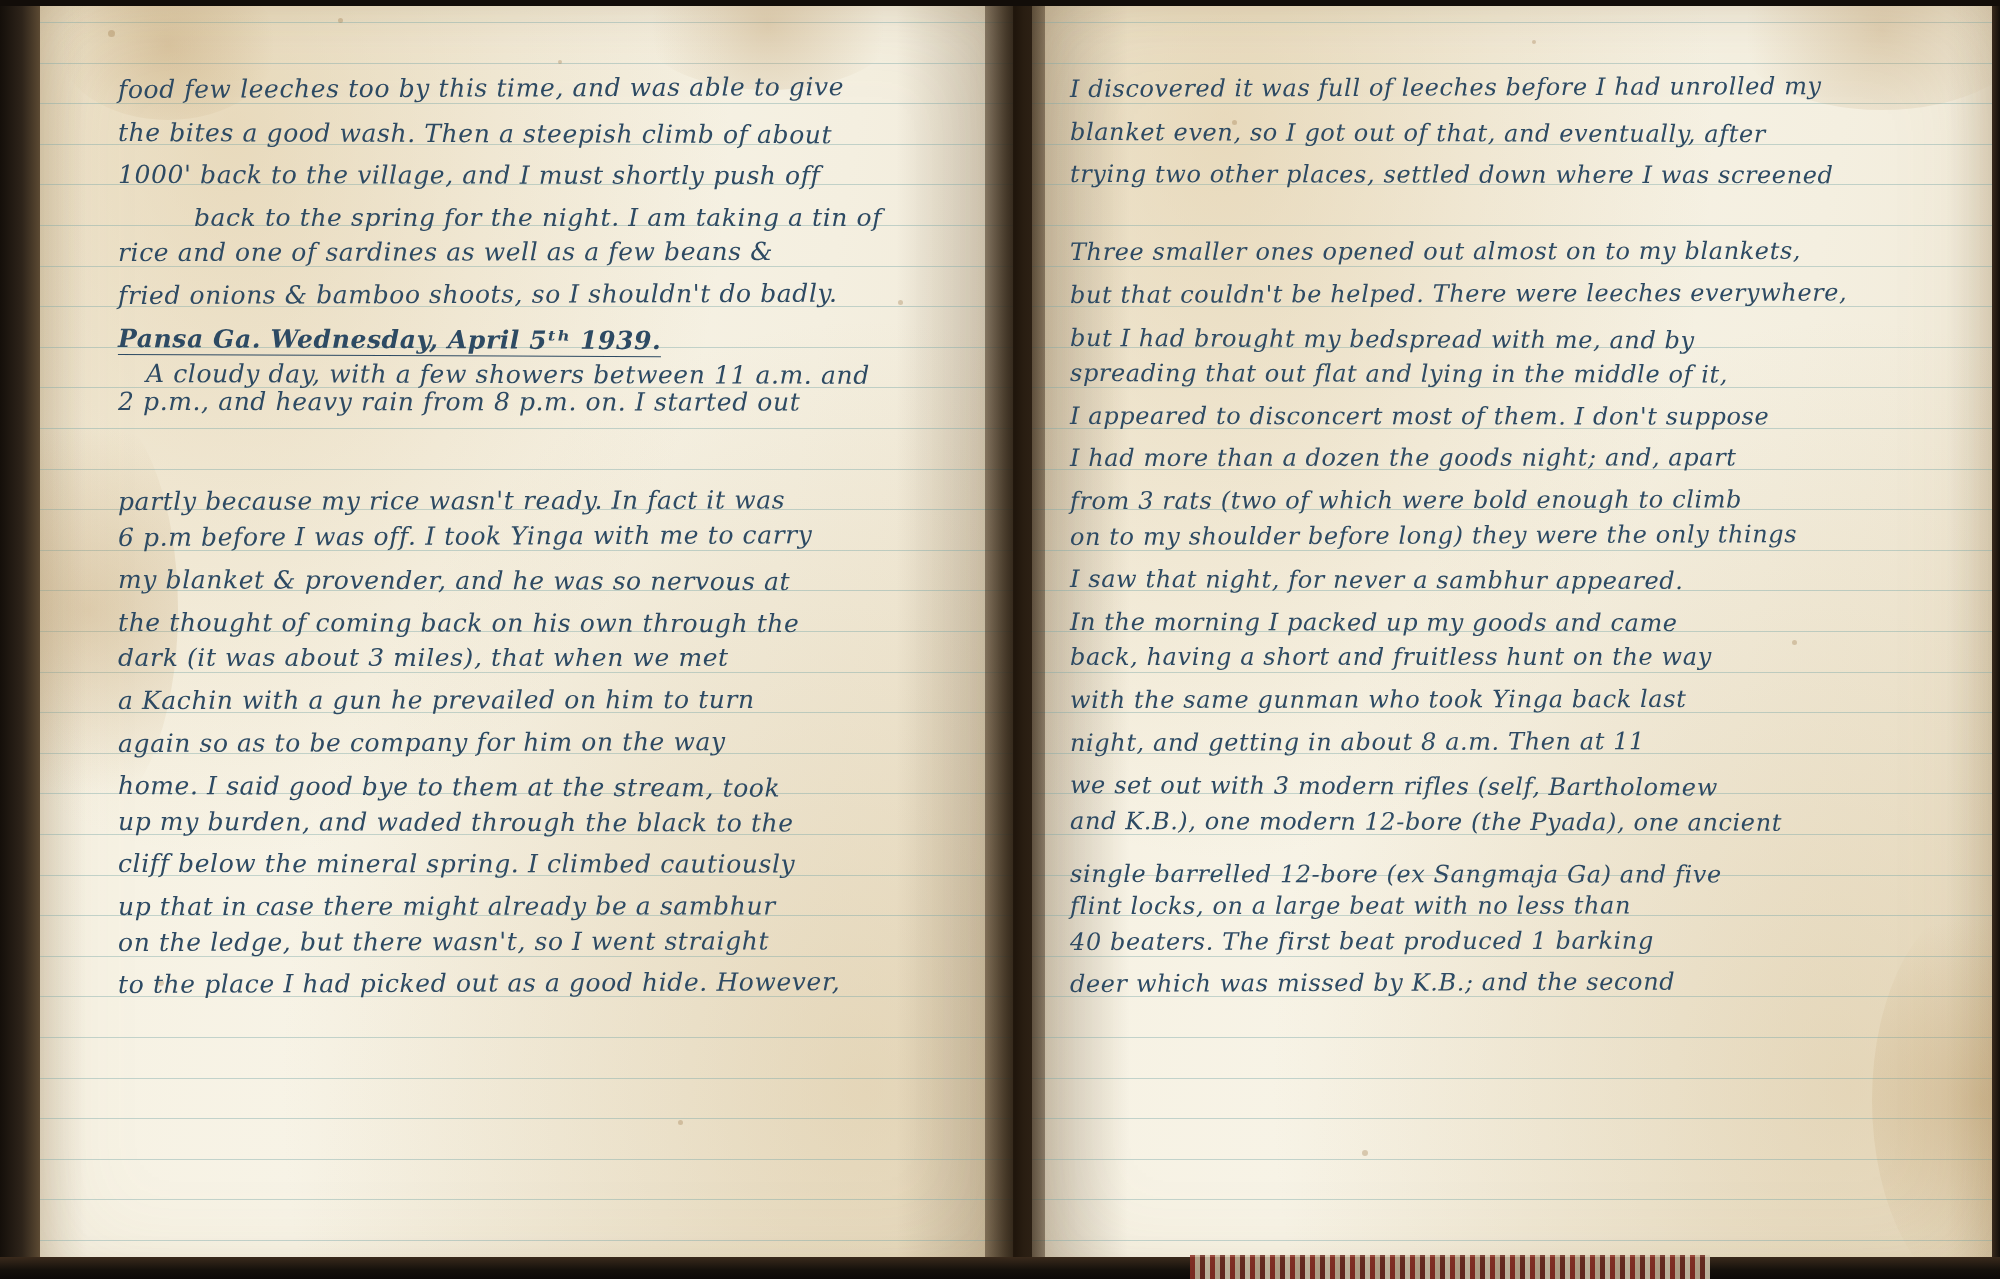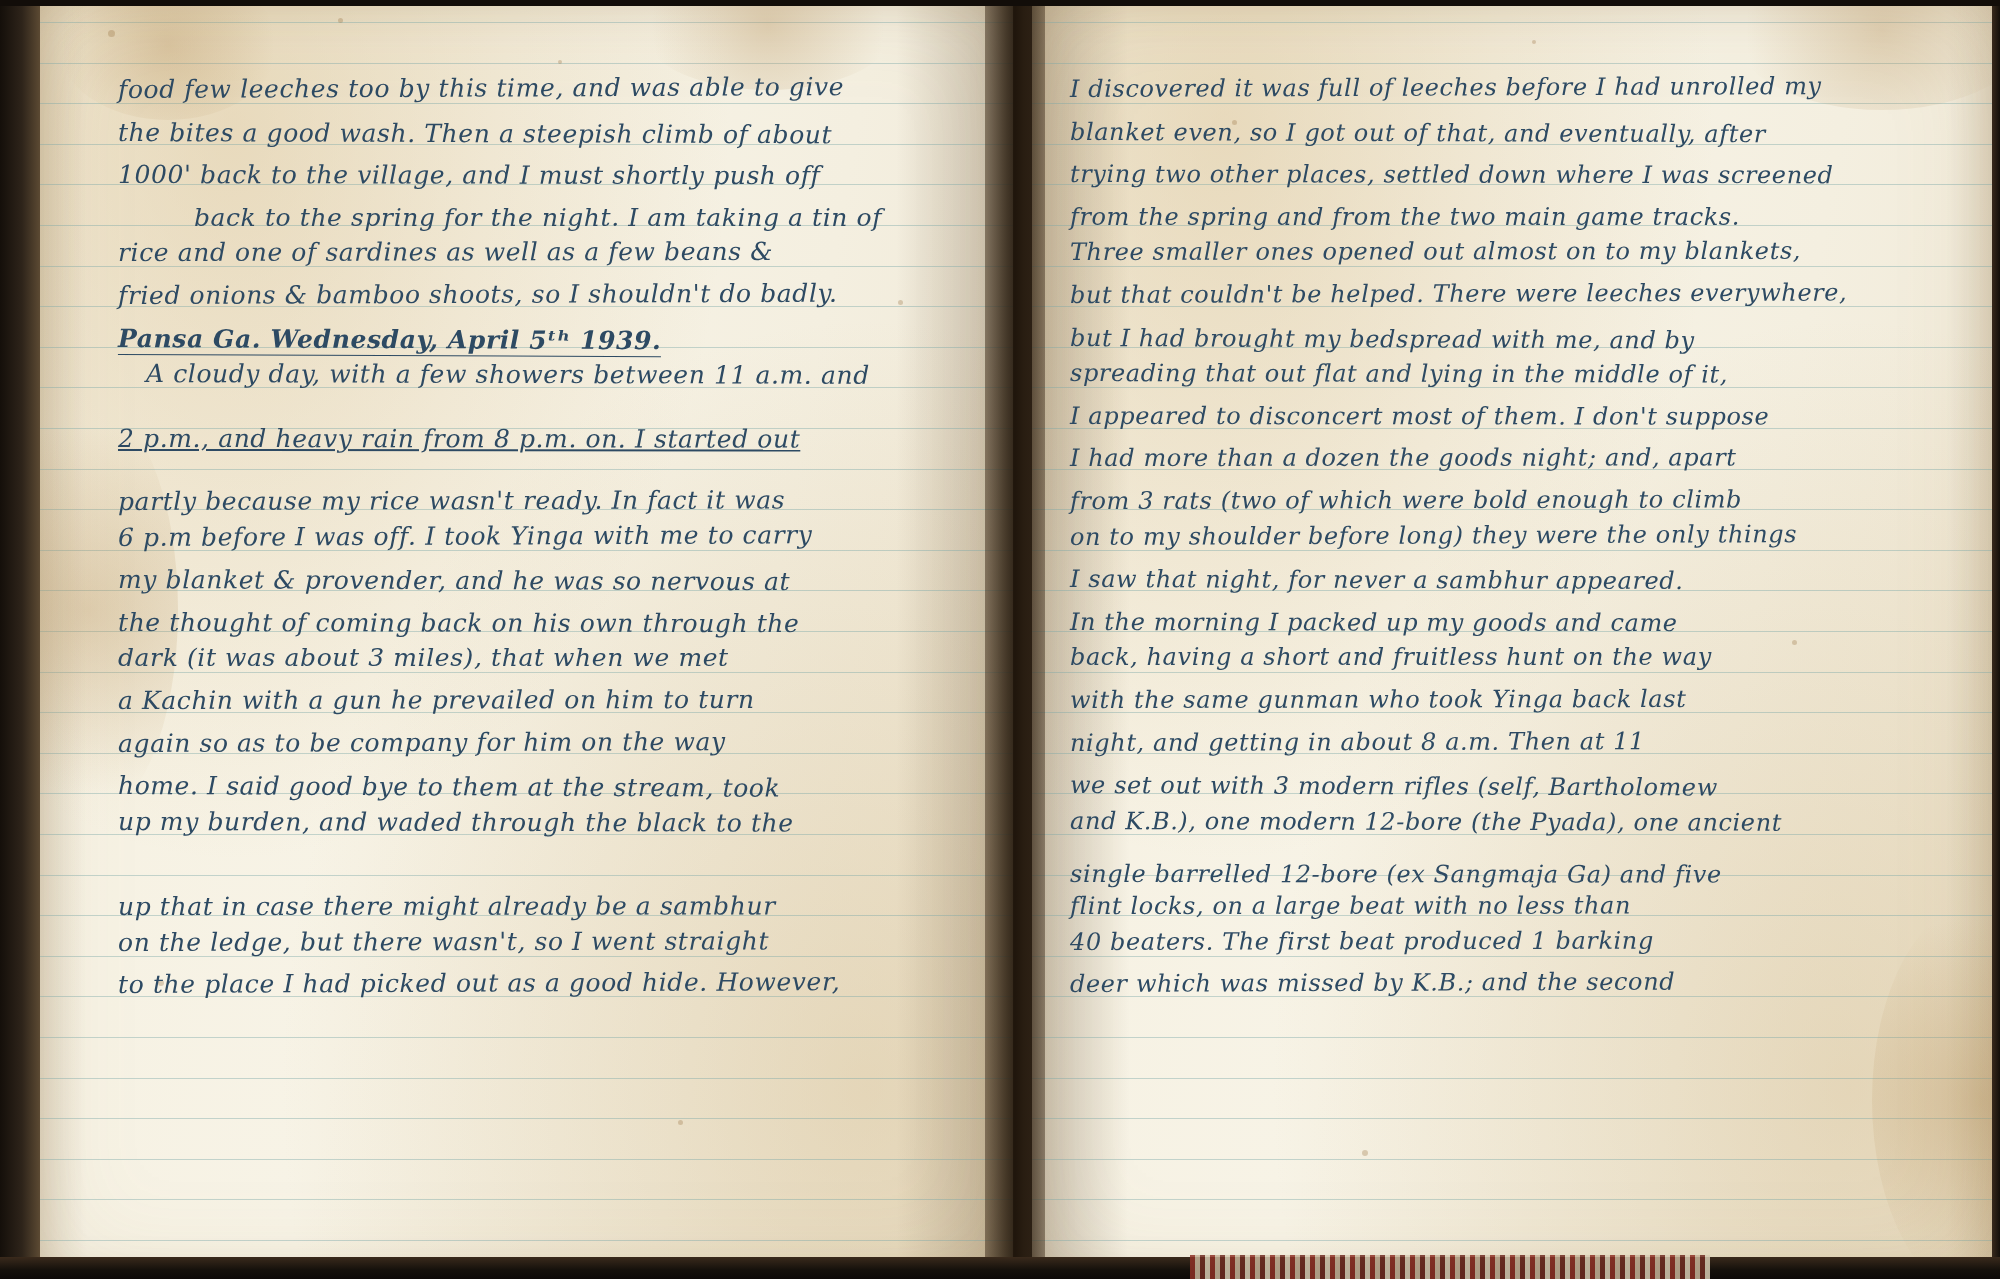--- a/index.html
+++ b/index.html
@@ -213,30 +213,31 @@
 
     <div class="text-block" style="left:80px; top:0; width:840px; height:1279px;" id="left-text">
         <div class="hw-line" style="top: 75px; transform: rotate(-0.227273deg);">food few leeches too by this time, and was able to give</div>
         <div class="hw-line" style="top: 117.6px; transform: rotate(0.181818deg);">the bites a good wash.  Then a steepish climb of about</div>
         <div class="hw-line" style="top: 160.2px; transform: rotate(0.090909deg);">1000' back to the village, and I must shortly push off</div>
         <div class="hw-line" style="top: 202.8px; transform: rotate(0deg); text-align: center;">back to the spring for the night.   I am taking a tin of</div>
         <div class="hw-line" style="top: 238.4px; transform: rotate(-0.090909deg);">rice and one of sardines as well as a few beans &amp;</div>
         <div class="hw-line" style="top: 281px; transform: rotate(-0.181818deg);">fried onions &amp; bamboo shoots, so I shouldn't do badly.</div>
         <div class="hw-line heading" style="top: 323.6px; transform: rotate(0.227273deg);">Pansa Ga.  Wednesday, April 5ᵗʰ 1939.</div>
         <div class="hw-line indent" style="top: 359.2px; transform: rotate(0.136364deg);">A cloudy day, with a few showers between 11 a.m. and</div>
-        <div class="hw-line" style="top: 424px; transform: rotate(0.0454545deg); text-decoration: underline;">2 p.m., and heavy rain from 8 p.m. on.    I started out</div>
+        <div class="hw-line" style="top: 387px; transform: rotate(0.0454545deg);">2 p.m., and heavy rain from 8 p.m. on.    I started out</div>
         <div class="hw-line" style="top: 487px; transform: rotate(-0.136364deg);">partly because my rice wasn't ready.  In fact it was</div>
         <div class="hw-line" style="top: 522.6px; transform: rotate(-0.227273deg);">6 p.m before I was off.  I took Yinga with me to carry</div>
         <div class="hw-line" style="top: 565.2px; transform: rotate(0.181818deg);">my blanket &amp; provender, and he was so nervous at</div>
         <div class="hw-line" style="top: 607.8px; transform: rotate(0.090909deg);">the thought of coming back on his own through the</div>
         <div class="hw-line" style="top: 643.4px; transform: rotate(0deg);">dark (it was about 3 miles), that when we met</div>
         <div class="hw-line" style="top: 686px; transform: rotate(-0.090909deg);">a Kachin with a gun he prevailed on him to turn</div>
         <div class="hw-line" style="top: 728.6px; transform: rotate(-0.181818deg);">again so as to be company for him on the way</div>
         <div class="hw-line" style="top: 771.2px; transform: rotate(0.227273deg);">home.   I said good bye to them at the stream, took</div>
         <div class="hw-line" style="top: 806.8px; transform: rotate(0.136364deg);">up my burden, and waded through the black to the</div>
+        <div class="hw-line" style="top: 849.4px; transform: rotate(0.0454545deg);">cliff below the mineral spring.  I climbed cautiously</div>
         <div class="hw-line" style="top: 892px; transform: rotate(-0.0454545deg);">up that in case there might already be a sambhur</div>
         <div class="hw-line" style="top: 927.6px; transform: rotate(-0.136364deg);">on the ledge, but there wasn't, so I went straight</div>
         <div class="hw-line" style="top: 970.2px; transform: rotate(-0.227273deg);">to the place I had picked out as a good hide.  However,</div>
       </div>
   </div>
 
   <div class="page page-right">
     <div class="rules" id="rules-right">
         <div class="rule" style="top: 22px; left: 0px; right: 0px;"></div>
         <div class="rule" style="top: 62.6px; left: 0px; right: 0px;"></div>
@@ -275,21 +276,20 @@
     <div class="stain" style="left:840px; top:900px; width:220px; height:400px;"></div>
     <div class="speck" style="left:200px; top:120px; width:5px; height:5px;"></div>
     <div class="speck" style="left:500px; top:40px; width:4px; height:4px;"></div>
     <div class="speck" style="left:760px; top:640px; width:5px; height:5px;"></div>
     <div class="speck" style="left:330px; top:1150px; width:6px; height:6px;"></div>
 
     <div class="text-block" style="left:38px; top:0; width:900px; height:985px;" id="right-text">
         <div class="hw-line" style="top: 75px; transform: rotate(-0.227273deg); font-size: 24px;">I discovered it was full of leeches before I had unrolled my</div>
         <div class="hw-line" style="top: 117.6px; transform: rotate(0.181818deg); font-size: 24px;">blanket even, so I got out of that, and eventually, after</div>
         <div class="hw-line" style="top: 160.2px; transform: rotate(0.090909deg); font-size: 24px;">trying two other places, settled down where I was screened</div>
-        <div class="hw-line" style="top: 202.8px; transform: rotate(0deg); font-size: 24px;">from the spring and from the two main game tracks.</div>
         <div class="hw-line" style="top: 238.4px; transform: rotate(-0.090909deg); font-size: 24px;">Three smaller ones opened out almost on to my blankets,</div>
         <div class="hw-line" style="top: 281px; transform: rotate(-0.181818deg); font-size: 24px;">but that couldn't be helped.  There were leeches everywhere,</div>
         <div class="hw-line" style="top: 323.6px; transform: rotate(0.227273deg); font-size: 24px;">but I had brought my bedspread with me, and by</div>
         <div class="hw-line" style="top: 359.2px; transform: rotate(0.136364deg); font-size: 24px;">spreading that out flat and lying in the middle of it,</div>
         <div class="hw-line" style="top: 401.8px; transform: rotate(0.0454545deg); font-size: 24px;">I appeared to disconcert most of them.  I don't suppose</div>
         <div class="hw-line" style="top: 444.4px; transform: rotate(-0.0454545deg); font-size: 24px;">I had more than a dozen the goods night; and, apart</div>
         <div class="hw-line" style="top: 487px; transform: rotate(-0.136364deg); font-size: 24px;">from 3 rats (two of which were bold enough to climb</div>
         <div class="hw-line" style="top: 522.6px; transform: rotate(-0.227273deg); font-size: 24px;">on to my shoulder before long) they were the only things</div>
         <div class="hw-line" style="top: 565.2px; transform: rotate(0.181818deg); font-size: 24px;">I saw that night, for never a sambhur appeared.</div>
         <div class="hw-line" style="top: 607.8px; transform: rotate(0.090909deg); font-size: 24px;">In the morning I packed up my goods and came</div>

